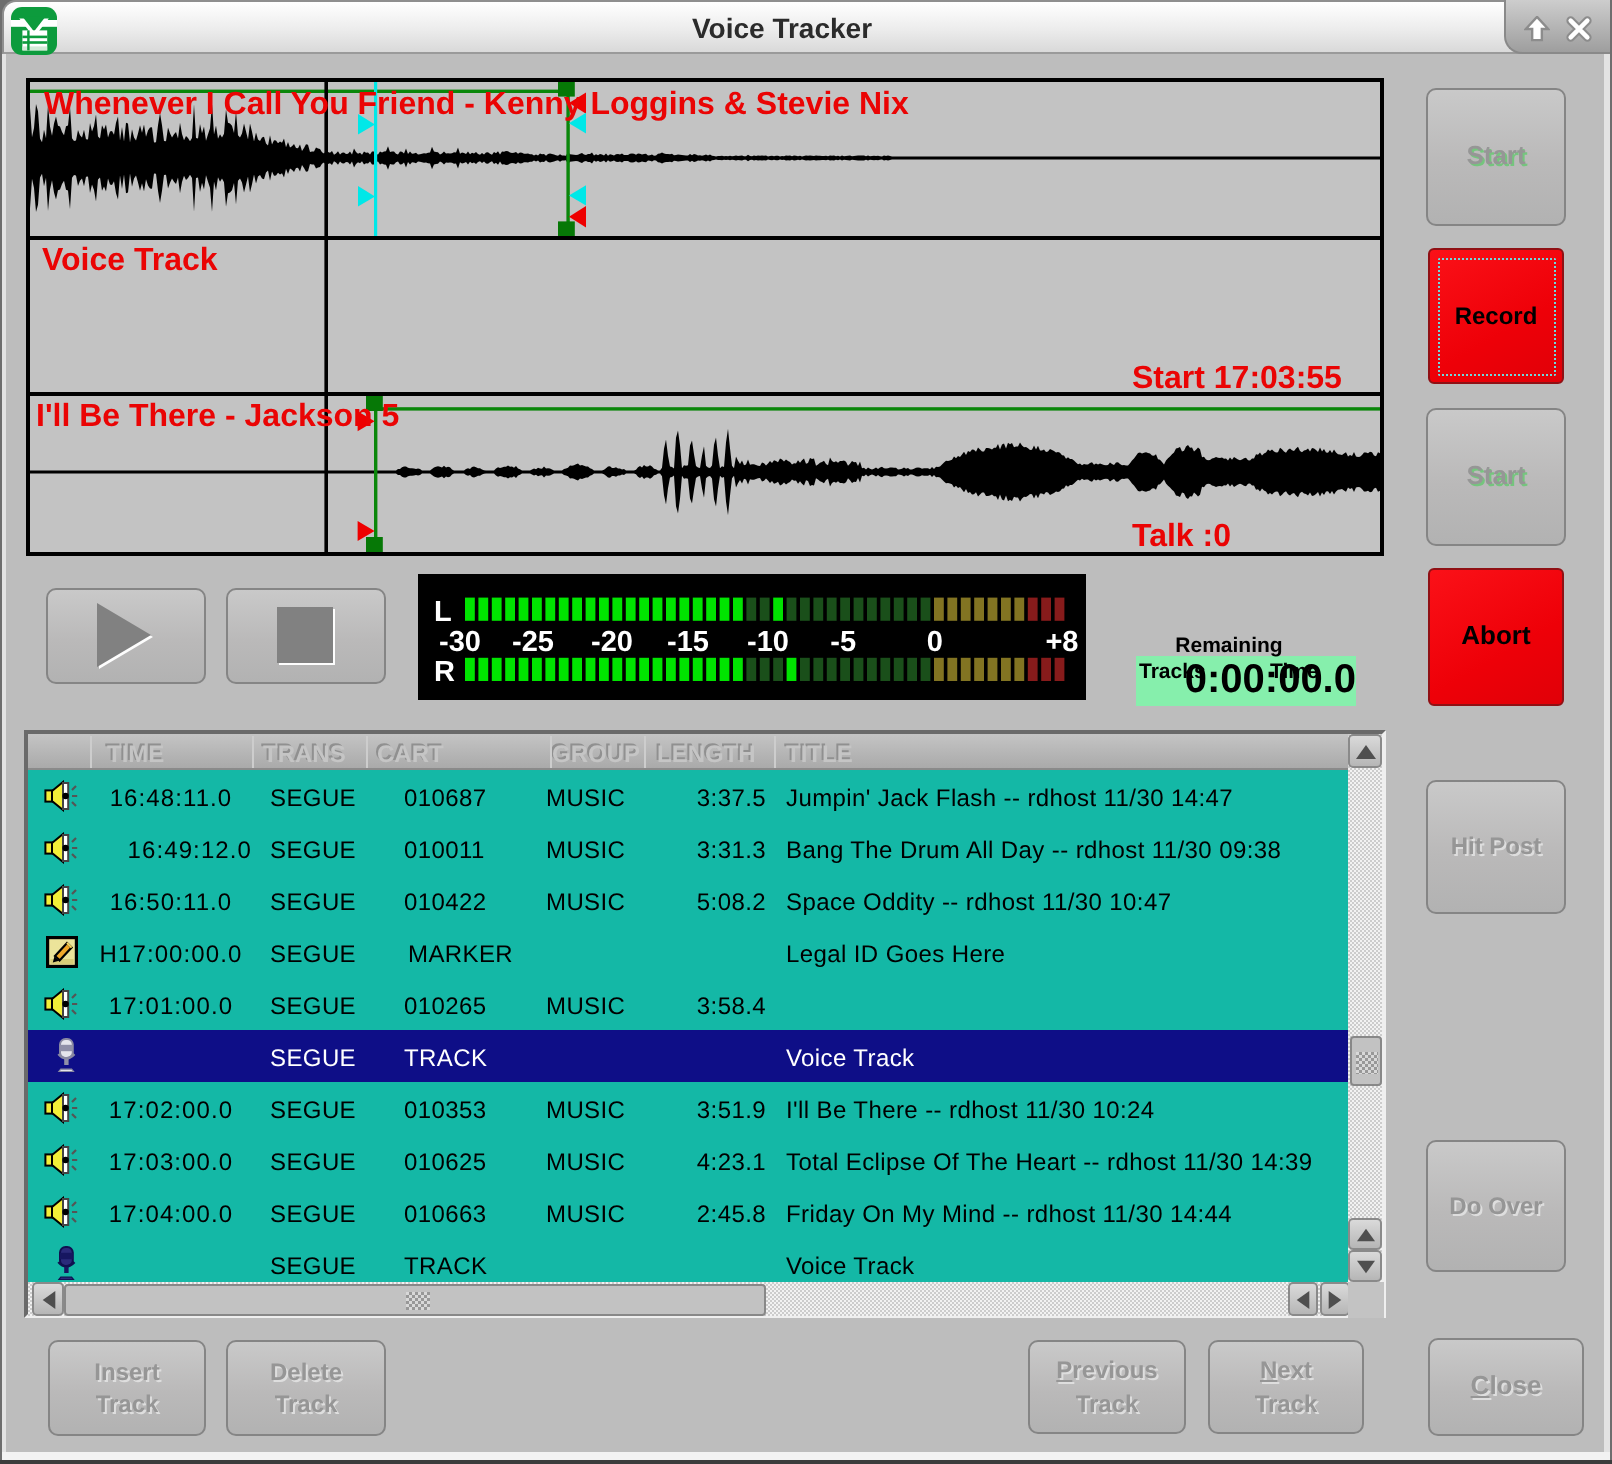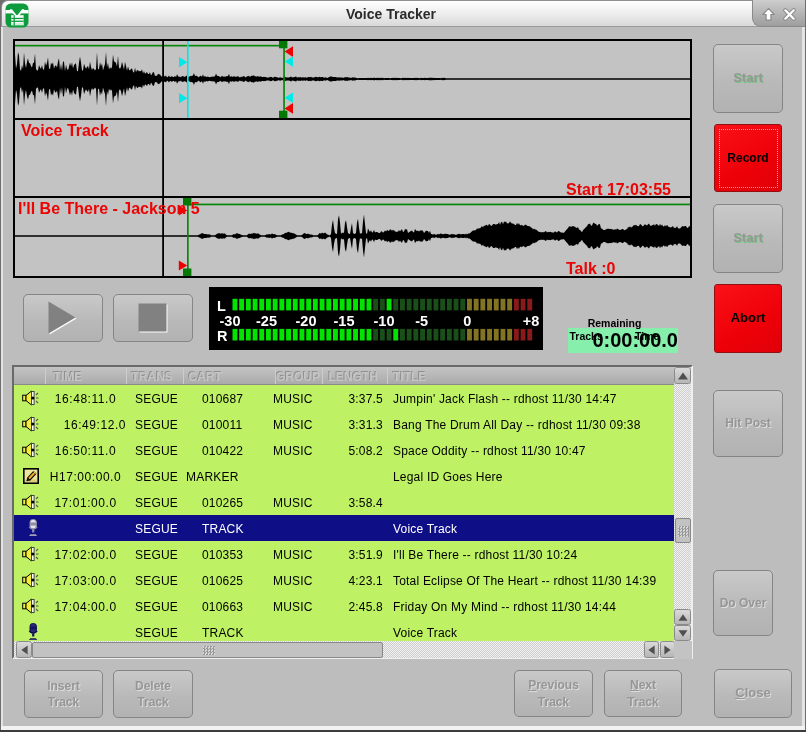--- a/index.html
+++ b/index.html
@@ -32,21 +32,21 @@
 #meter { position:absolute; left:209px; top:287px; }
 #meter text { font:bold 14.5px "Liberation Sans"; fill:#fff; }
 .lbox { position:absolute; background:#86efac; color:#000; text-align:right;margin-top:44px; }
 
 #tbl { position:absolute; left:12px; top:365px; width:681px; height:294px; background:#fff;
   border-top:2px solid #6a6a6a; border-left:2px solid #6a6a6a; border-right:2px solid #efefef; border-bottom:2px solid #efefef; }
 #thead { position:absolute; left:0; top:0; width:660px; height:18px; background:linear-gradient(#c4c4c4,#aaaaaa);
   border-bottom:1px solid #8a8a8a; }
 #thead .h { position:absolute; top:3px; font:bold 12px "Liberation Sans"; color:#c5c5c5; text-shadow:-1px -1px 0 #909090; }
 #thead .sep { position:absolute; top:1px; width:1px; height:16px; background:#939393; border-right:1px solid #cdcdcd; }
-.row { position:absolute; left:0; width:675px; height:26px; background:#bef264; color:#000; }
+.row { position:absolute; left:0; width:675px; height:26px; background:#14b8a6; color:#000; }
 .row.sel { background:#0e0e87; color:#fff; }
 .row .c { position:absolute; top:7px; font:12px "Liberation Sans"; white-space:nowrap; letter-spacing:0.2px; }
 .row .tm { letter-spacing:0.55px; }
 .sb { background:repeating-conic-gradient(#f2f2f2 0% 25%,#cccccc 0% 50%) 0 0/2px 2px; }
 .sbtn { position:absolute; background:linear-gradient(#dadada,#b6b6b6); border:1px solid #8a8a8a; border-radius:2.5px; }
 .sbtn svg { position:absolute; left:2px; top:3px; }
 .thumb { position:absolute; background:#c2c2c2; border:1px solid #888; border-radius:2px; }
 .grip { position:absolute; background:repeating-conic-gradient(#989898 0% 25%,#d8d8d8 0% 50%) 0 0/3px 3px; }
 </style></head>
 <body>
@@ -96,20 +96,21 @@
 
   <rect x="172.5" y="162.6" width="502.5" height="1.7" fill="#0a870a"></rect>
   <rect x="172" y="157" width="1.7" height="78" fill="#0a870a"></rect>
   <rect x="168" y="157" width="8.4" height="7.5" fill="#067806"></rect>
   <rect x="168" y="227.5" width="8.4" height="7.5" fill="#067806"></rect>
   <polygon points="172.3,169.6 163.8,164.6 163.8,174.6" fill="#ee0000"></polygon>
   <polygon points="172.3,224.5 163.8,219.5 163.8,229.5" fill="#ee0000"></polygon>
 
   <rect x="147.2" y="0" width="1.8" height="235" fill="#000"></rect>
 </svg>
+<div class="wtitle" style="left:7px;top:4px">Whenever I Call You Friend - Kenny Loggins &amp; Stevie Nix</div>
 <div class="wtitle" style="left:6px;top:82px">Voice Track</div>
 <div class="wtitle" style="left:3px;top:160px">I'll Be There - Jackson 5</div>
 <div class="wtitle" style="left:551px;top:141px">Start 17:03:55</div>
 <div class="wtitle" style="left:551px;top:219.5px">Talk :0</div>
 </div>
 
 <div class="btn" style="left:23px;top:294px;width:80px;height:48px">
   <svg width="30" height="35" viewBox="0 0 30 35">
     <polygon points="1.5,1.5 28.5,17.5 1.5,33.5" fill="#fdfdfd"></polygon>
     <polygon points="0.5,0.5 27.5,16.5 0.5,32.5" fill="#818181"></polygon>
@@ -296,21 +297,21 @@
 <div class="row" style="top:463px">
           <svg width="16" height="16" viewBox="0 0 16 16" style="position:absolute;left:23px;top:5px">
 <rect x="0.8" y="0.8" width="14.4" height="14.4" fill="#ece49a" stroke="#000" stroke-width="1.6"></rect>
 <rect x="2.2" y="11.5" width="11.6" height="2.6" fill="#d8cd78"></rect>
 <polygon points="4.5,10 10.5,3.5 12.8,5.8 6.8,12.2" fill="#f0a828" stroke="#000" stroke-width="1.1"></polygon>
 <polygon points="4.2,10.2 6.5,12.4 3.4,13.2" fill="#000"></polygon>
 <path d="M10.5,3.5 L12.8,5.8" stroke="#f8d860" stroke-width="1"></path>
 </svg>
 <div class="c tm" style="left:45px;width:81px;text-align:center">H17:00:00.0</div>
 <div class="c" style="left:135px">SEGUE</div>
-<div class="c" style="left:186px">MARKER</div>
+<div class="c" style="left:204px">MARKER</div>
 <div class="c" style="left:273px"></div>
 <div class="c tR" style="right:292px"></div>
 <div class="c" style="left:393px">Legal ID Goes Here</div>
         </div>
 <div class="row" style="top:489px">
           <svg width="17" height="16" viewBox="0 0 17 16" style="position:absolute;left:22px;top:5px">
 <rect x="0.7" y="5.2" width="3.3" height="5.6" fill="#f2ee38" stroke="#000" stroke-width="1"></rect>
 <polygon points="4,5.5 9.5,1 9.5,15 4,10.5" fill="#f2ee38" stroke="#000" stroke-width="1"></polygon>
 <rect x="9.5" y="1.5" width="2.6" height="13" fill="#fff" stroke="#444" stroke-width="1"></rect>
 <circle cx="10.8" cy="8" r="1.6" fill="#000"></circle>
@@ -441,21 +442,21 @@
       <div class="grip" style="left:170px;top:3.5px;width:12px;height:9px"></div>
     </div>
 </div>
 
 <div class="btn grn" style="left:713px;top:44px;width:70px;height:69px;font-size:13px">Start</div>
 <div class="btn red" style="left:714px;top:124px;width:68px;height:68px">
   <div style="position:absolute;inset:3.5px;border:1px dotted #6fd8de;border-radius:1px"></div>Record</div>
 <div class="btn grn" style="left:713px;top:204px;width:70px;height:69px;font-size:13px">Start</div>
 <div class="btn red" style="left:714px;top:284px;width:68px;height:69px;font-size:13px">Abort</div>
 <div class="btn" style="left:713px;top:390px;width:70px;height:67px">Hit Post</div>
-<div class="btn" style="left:713px;top:570px;width:60px;height:66px">Do Over</div>
+<div class="btn" style="left:713px;top:570px;width:70px;height:66px">Do Over</div>
 <div class="btn" style="left:714px;top:669px;width:78px;height:49px;font-size:13px">
     <span><u>C</u>lose</span>
   </div>
 
 <div class="btn" style="left:24px;top:670px;width:79px;height:48px">Insert<br>Track</div>
 <div class="btn" style="left:113px;top:670px;width:80px;height:48px">Delete<br>Track</div>
 <div class="btn" style="left:514px;top:670px;width:79px;height:47px">
     <span><u>P</u>revious<br>Track</span>
   </div>
 <div class="btn" style="left:604px;top:670px;width:78px;height:47px">

